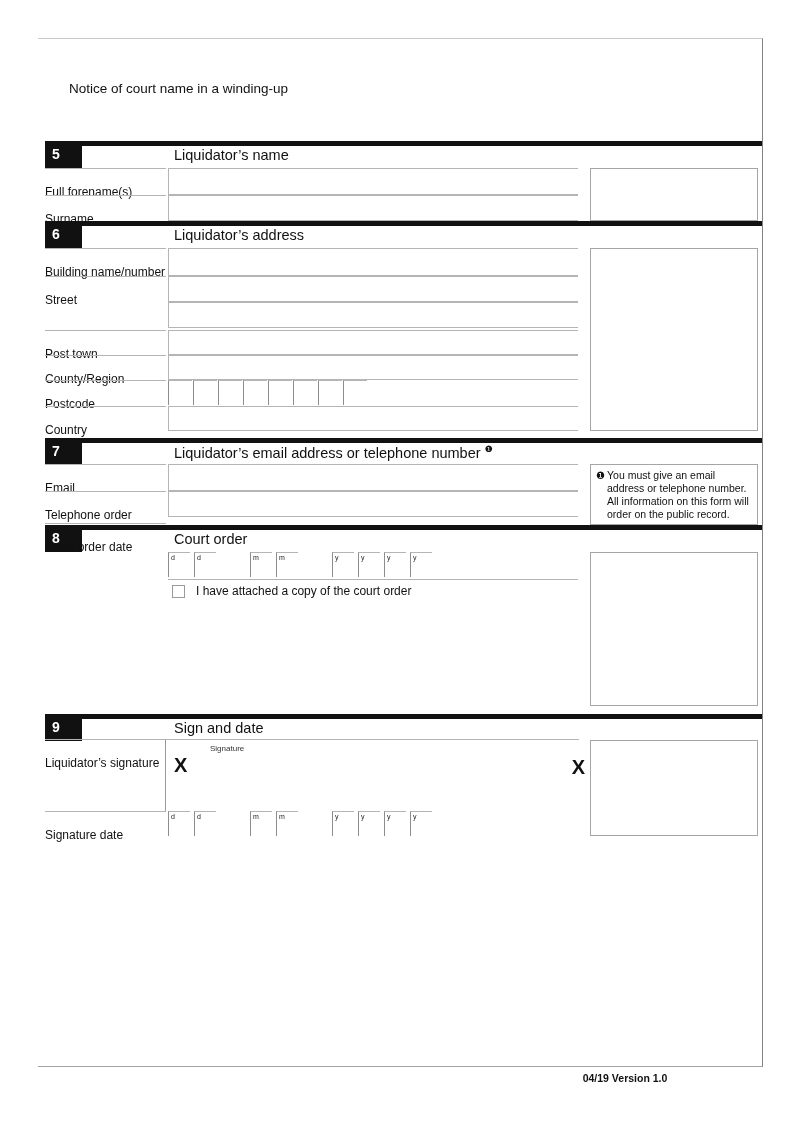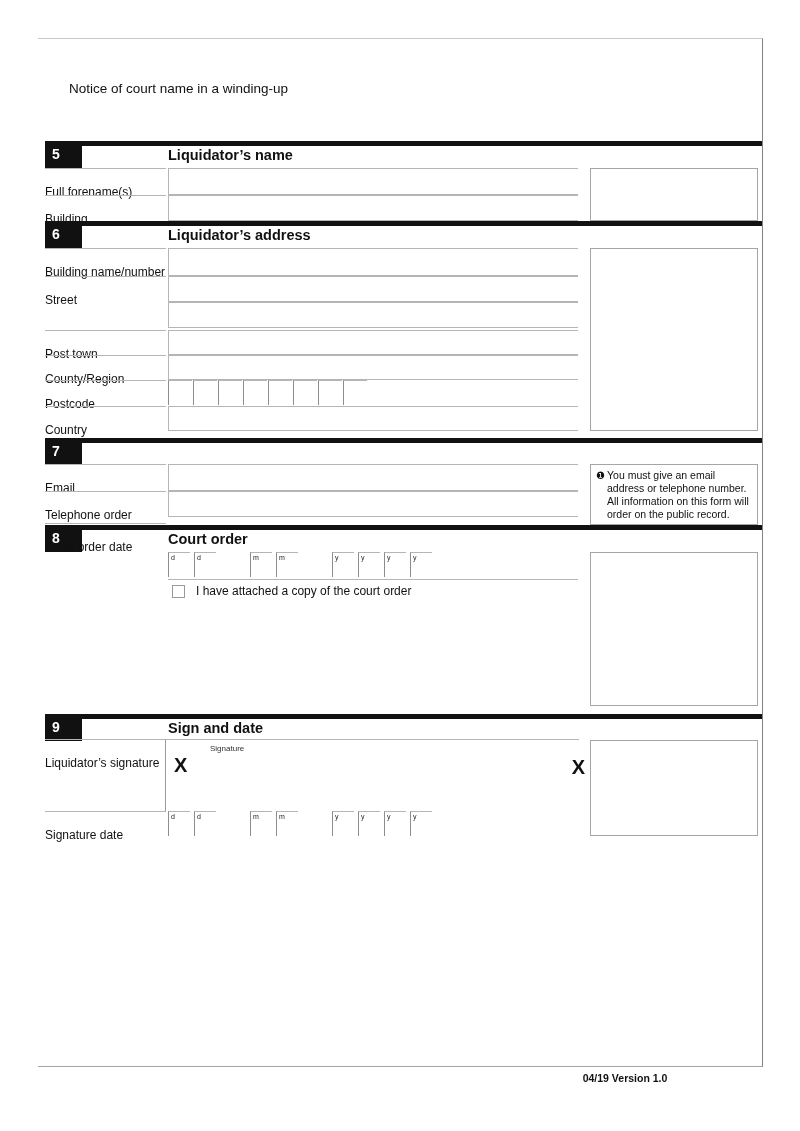--- a/index.html
+++ b/index.html
@@ -5,21 +5,21 @@
   html,body{margin:0;padding:0;background:#fff;}
   body{width:800px;height:1131px;position:relative;overflow:hidden;
        font-family:"Liberation Sans","DejaVu Sans",sans-serif;color:#1a1a1a;}
   .page{position:absolute;left:38px;top:38px;width:724px;height:1027px;
         border-top:1px solid #c9c9c9;border-right:1px solid #828282;border-bottom:1px solid #a3a3a3;}
   .title{position:absolute;left:30px;top:8px;font-size:27px;letter-spacing:-0.5px;color:#111;}
   .subtitle{position:absolute;left:31px;top:42px;font-size:13.5px;color:#111;}
   .sec-bar{position:absolute;left:7px;right:0;height:22px;border-top:5px solid #111;}
   .sec-num{position:absolute;left:0;top:-5px;width:37px;height:27px;background:#111;color:#fff;
            font-size:14px;font-weight:bold;box-sizing:border-box;padding:5px 0 0 7px;}
-  .sec-title{position:absolute;left:123px;top:1px;font-size:14.5px;font-weight:bold;color:#111;}
+  .sec-title{position:absolute;left:129px;top:1px;font-size:14.5px;font-weight:normal;color:#111;}
   .sec-title .sup{font-size:9px;vertical-align:super;margin-left:4px;}
   .flabel{position:absolute;left:7px;width:121px;border-top:1px solid #b5b5b5;
           padding-top:16px;font-size:12px;color:#111;}
   .input{position:absolute;left:130px;width:410px;border:1px solid #b5b5b5;border-right:none;
          background:#fff;box-sizing:border-box;}
   .sidebox{position:absolute;left:552px;width:168px;border:1px solid #a5a5a5;box-sizing:border-box;background:#fff;}
   .datecomb{position:absolute;display:flex;}
   .dcell{width:22px;height:25px;border-left:1px solid #8d8d8d;border-top:1px solid #b5b5b5;
          margin-right:4px;box-sizing:border-box;}
   .dcell.gap{margin-left:30px;}
@@ -46,21 +46,21 @@
 <div class="page">
 
   <div class="subtitle">Notice of court name in a winding-up</div>
 
   <div class="sec-bar" style="top:102px">
     <div class="sec-num">5</div>
     <div class="sec-title">Liquidator’s name</div>
   </div>
   <div class="flabel" style="top:129px">Full forename(s)</div>
   <div class="input" style="top:129px;height:27px"></div>
-  <div class="flabel" style="top:156px">Building</div>
+  <div class="flabel" style="top:156px">Surname</div>
   <div class="input" style="top:156px;height:26px"></div>
   <div class="sidebox" style="top:129px;height:53px"></div>
 
   <div class="sec-bar" style="top:182px">
     <div class="sec-num">6</div>
     <div class="sec-title">Liquidator’s address</div>
   </div>
   <div class="flabel" style="top:209px">Building name/number</div>
   <div class="input" style="top:209px;height:28px"></div>
   <div class="flabel" style="top:237px">Street</div>
@@ -80,20 +80,21 @@
     <div class="pcell"></div>
     <div class="pcell"></div>
     <div class="pcell"></div>
   </div>
   <div class="flabel" style="top:367px">Country</div>
   <div class="input" style="top:367px;height:25px"></div>
   <div class="sidebox" style="top:209px;height:183px"></div>
 
   <div class="sec-bar" style="top:399px">
     <div class="sec-num">7</div>
+    <div class="sec-title"><span>Liquidator’s email address or telephone number</span><span class="sup">❶</span></div>
   </div>
   <div class="flabel" style="top:425px">Email</div>
   <div class="input" style="top:425px;height:27px"></div>
   <div class="flabel" style="top:452px">Telephone order</div>
   <div class="input" style="top:452px;height:26px"></div>
   <div class="sidebox" style="top:425px;height:61px"></div>
   <div class="notebody">
     <span class="notemark">❶</span>
     <span>You must give an email address or telephone number. All information on this form will order on the public record.</span>
   </div>

